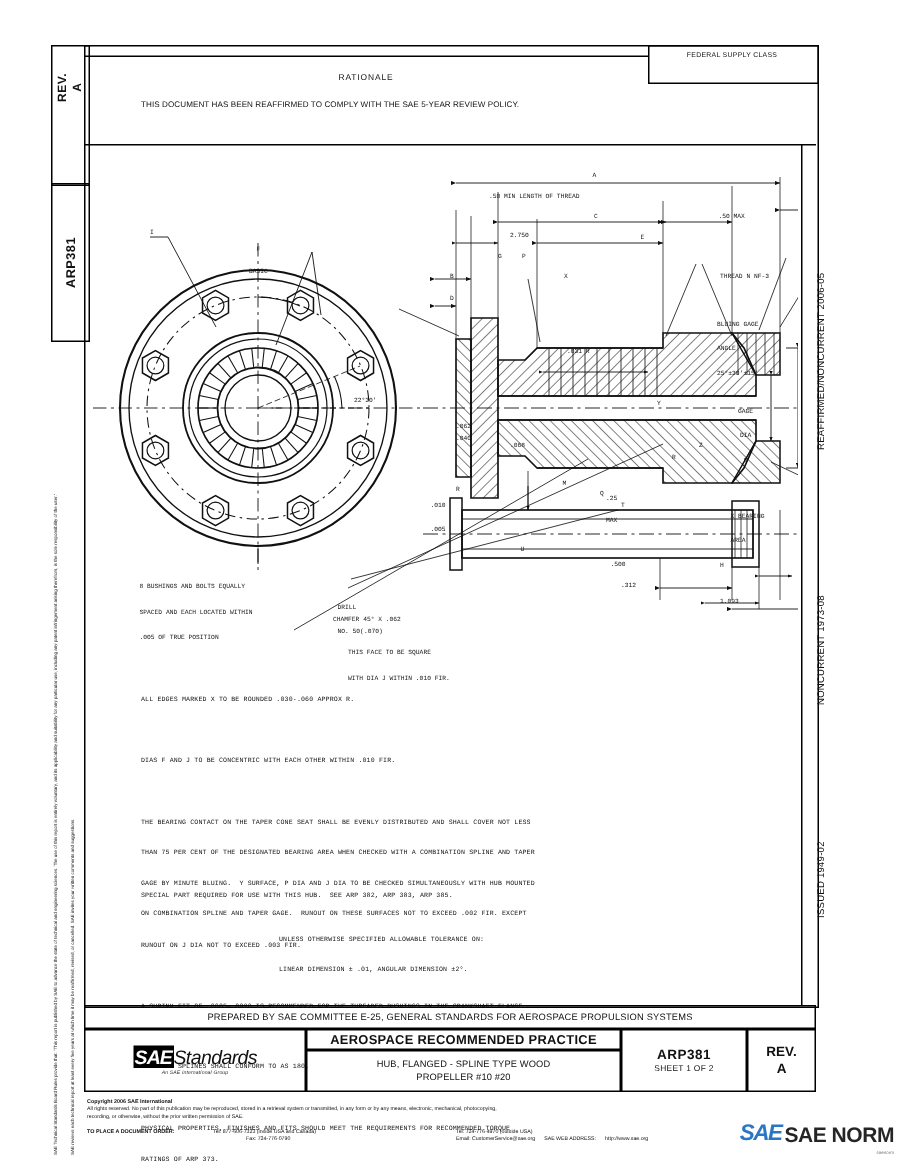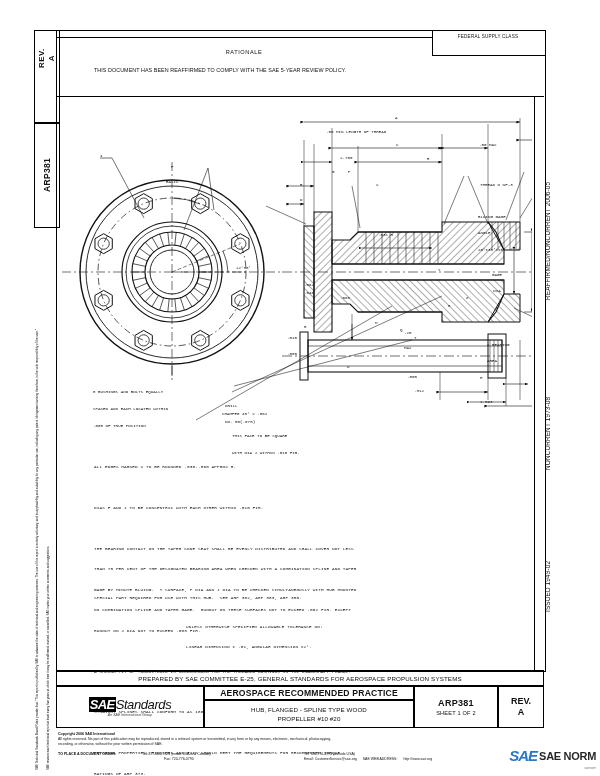--- a/index.html
+++ b/index.html
@@ -40,21 +40,21 @@
             background:#000;color:#fff;padding:0 1px;}
   .sae-word{font-style:italic;font-size:13px;letter-spacing:-0.4px;color:#111;}
   .sae-tag{font-size:3.4px;font-style:italic;color:#333;margin-top:1px;letter-spacing:.1px;}
 
   .copy{position:absolute;font-size:3.5px;line-height:1.35;color:#111;}
   .copy b{font-size:3.6px;}
 
   
   .wm{position:absolute;right:4px;bottom:12px;display:flex;align-items:center;gap:2px;opacity:.95;}
   .wm-s{font-weight:bold;font-style:italic;font-size:15px;color:#1f6fc4;letter-spacing:-1px;}
-  .wm-t{font-weight:bold;font-size:11px;color:#1a1a1a;letter-spacing:-.3px;}
+  .wm-t{font-weight:bold;font-size:14px;color:#1a1a1a;letter-spacing:-.3px;}
   .wm-sub{position:absolute;right:4px;bottom:6px;font-size:3px;color:#777;}
 
   svg{display:block;}
 </style>
 </head>
 <body>
 
 <div id="sheet">
 
   <div class="vtext tiny" style="left:36px;top:770px;transform:rotate(-90deg);width:330px;">

